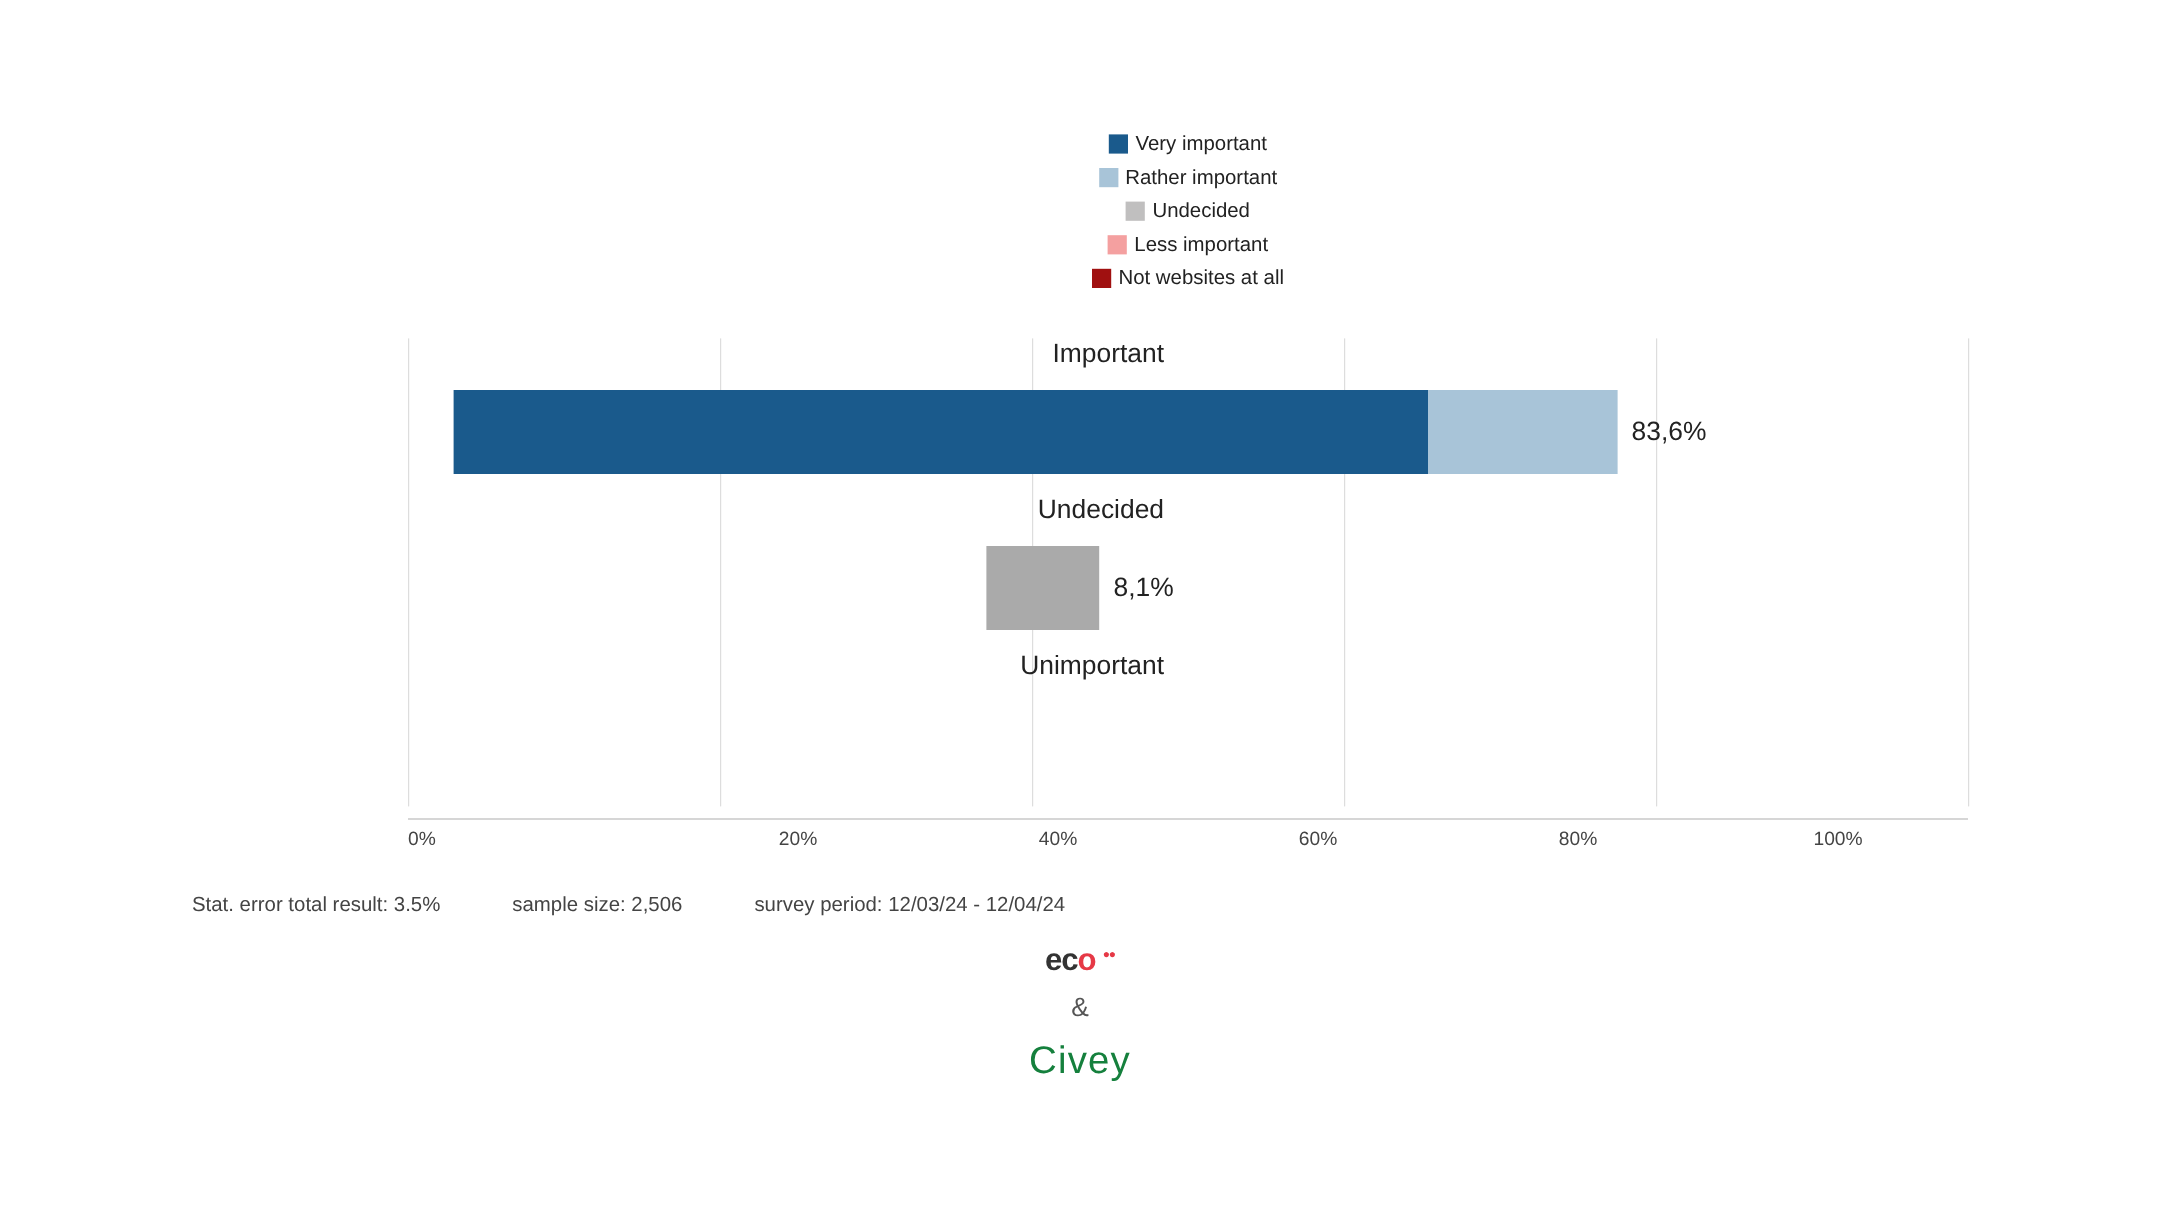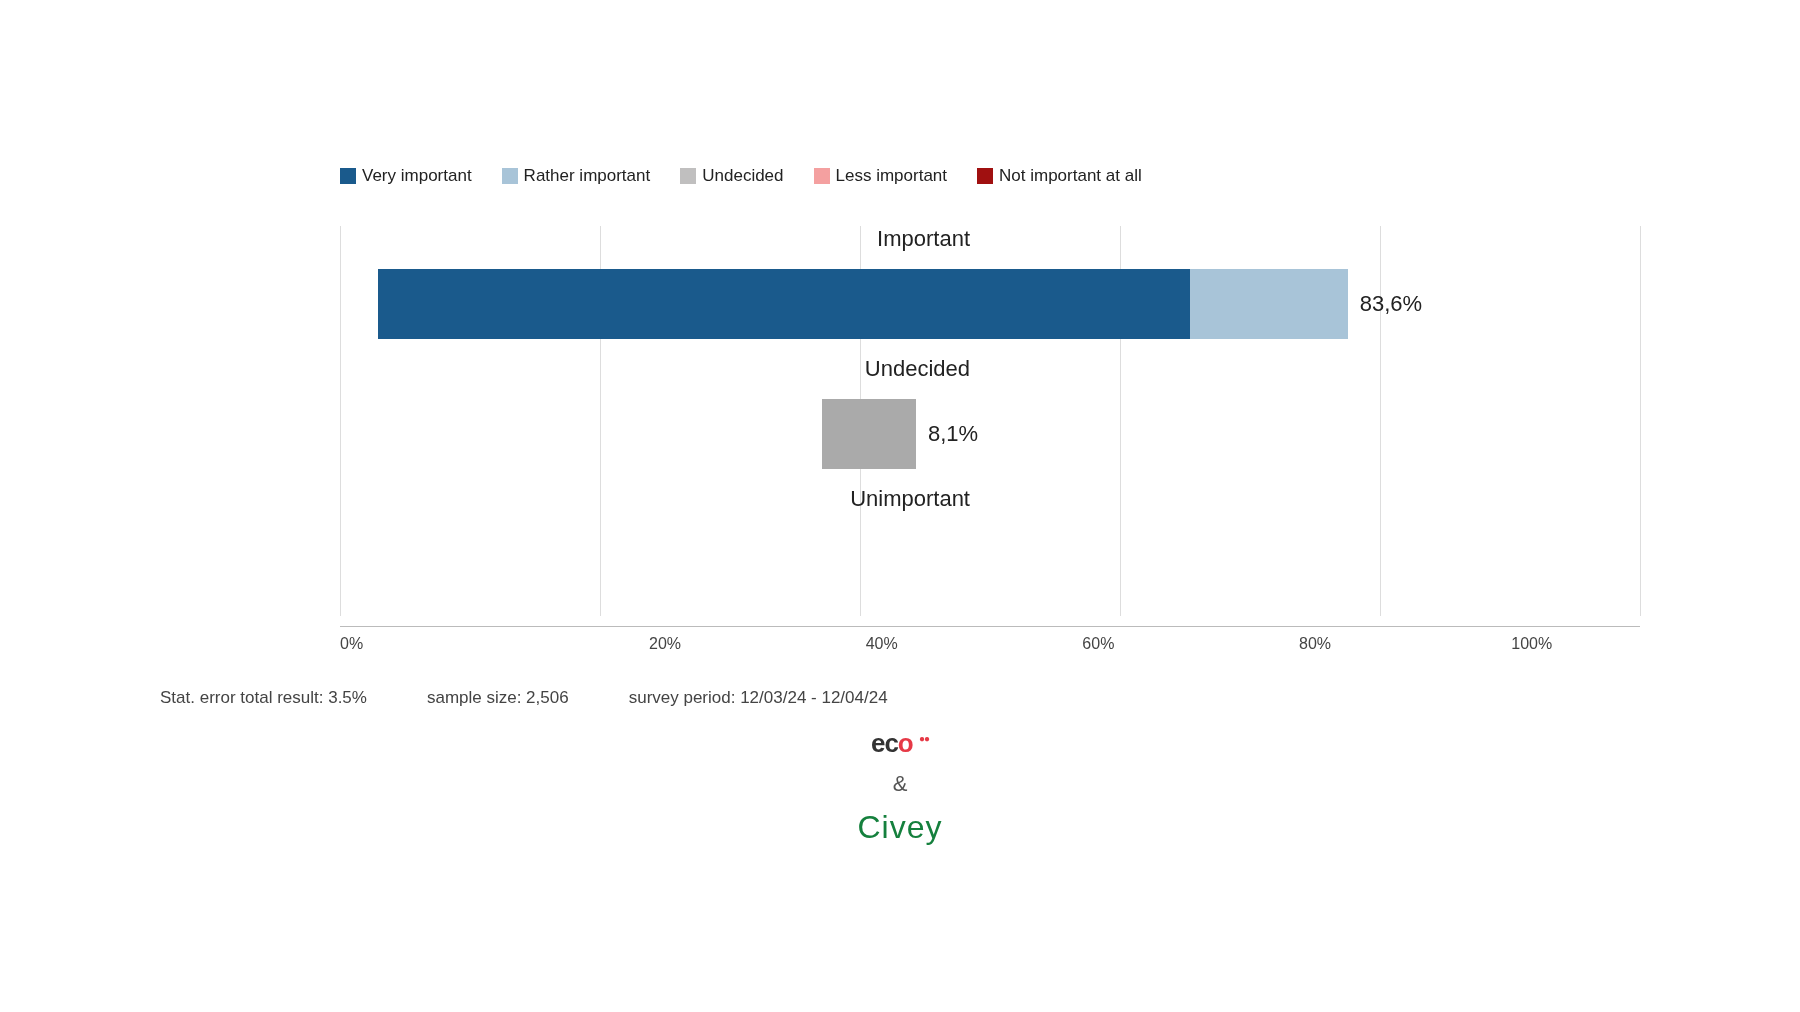--- a/index.html
+++ b/index.html
@@ -24,20 +24,21 @@
       margin-bottom: 30px;
       line-height: 1.2;
     }
     .legend {
       display: flex;
       flex-wrap: wrap;
       gap: 8px 30px;
       margin-bottom: 40px;
       margin-left: 180px;
       align-items: center;
+      flex-direction: column;
     }
     .legend-item {
       display: flex;
       align-items: center;
       gap: 6px;
       font-size: 17px;
       color: #222;
     }
     .legend-color {
       width: 16px;
@@ -168,21 +169,21 @@
       <div class="legend-item">
     <div class="legend-color" style="background:#c0bfbf;"></div>
     <span>Undecided</span>
   </div>
       <div class="legend-item">
     <div class="legend-color" style="background:#f4a0a0;"></div>
     <span>Less important</span>
   </div>
       <div class="legend-item">
     <div class="legend-color" style="background:#a01010;"></div>
-    <span>Not important at all</span>
+    <span>Not websites at all</span>
   </div>
     </div>
 
   <div class="chart-area">
 
     <div class="grid-container" style="position:relative;">
       <div class="grid-lines" id="grid-lines" style="height: 390px;">
           <div class="grid-line" style="left: 0%;"></div>
           <div class="grid-line" style="left: 20%;"></div>
           <div class="grid-line" style="left: 40%;"></div>

